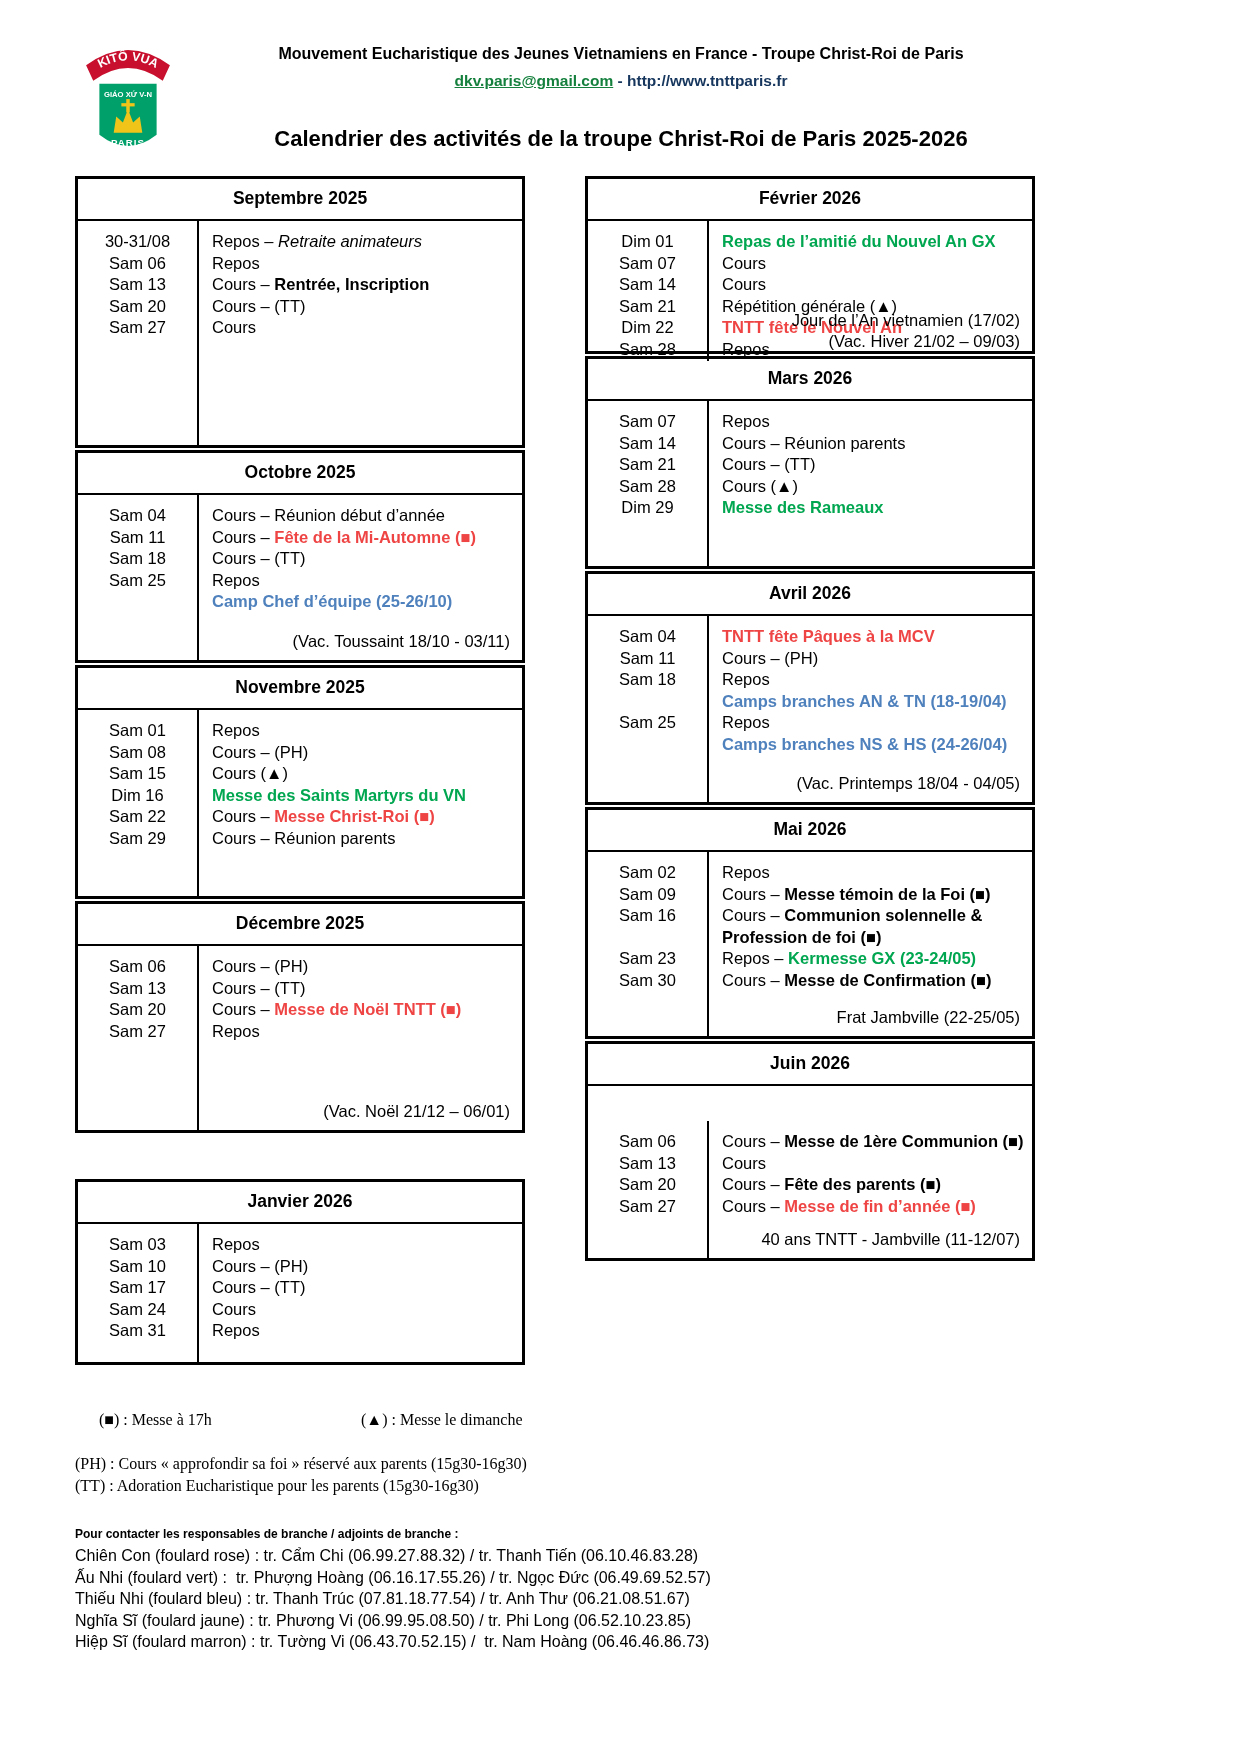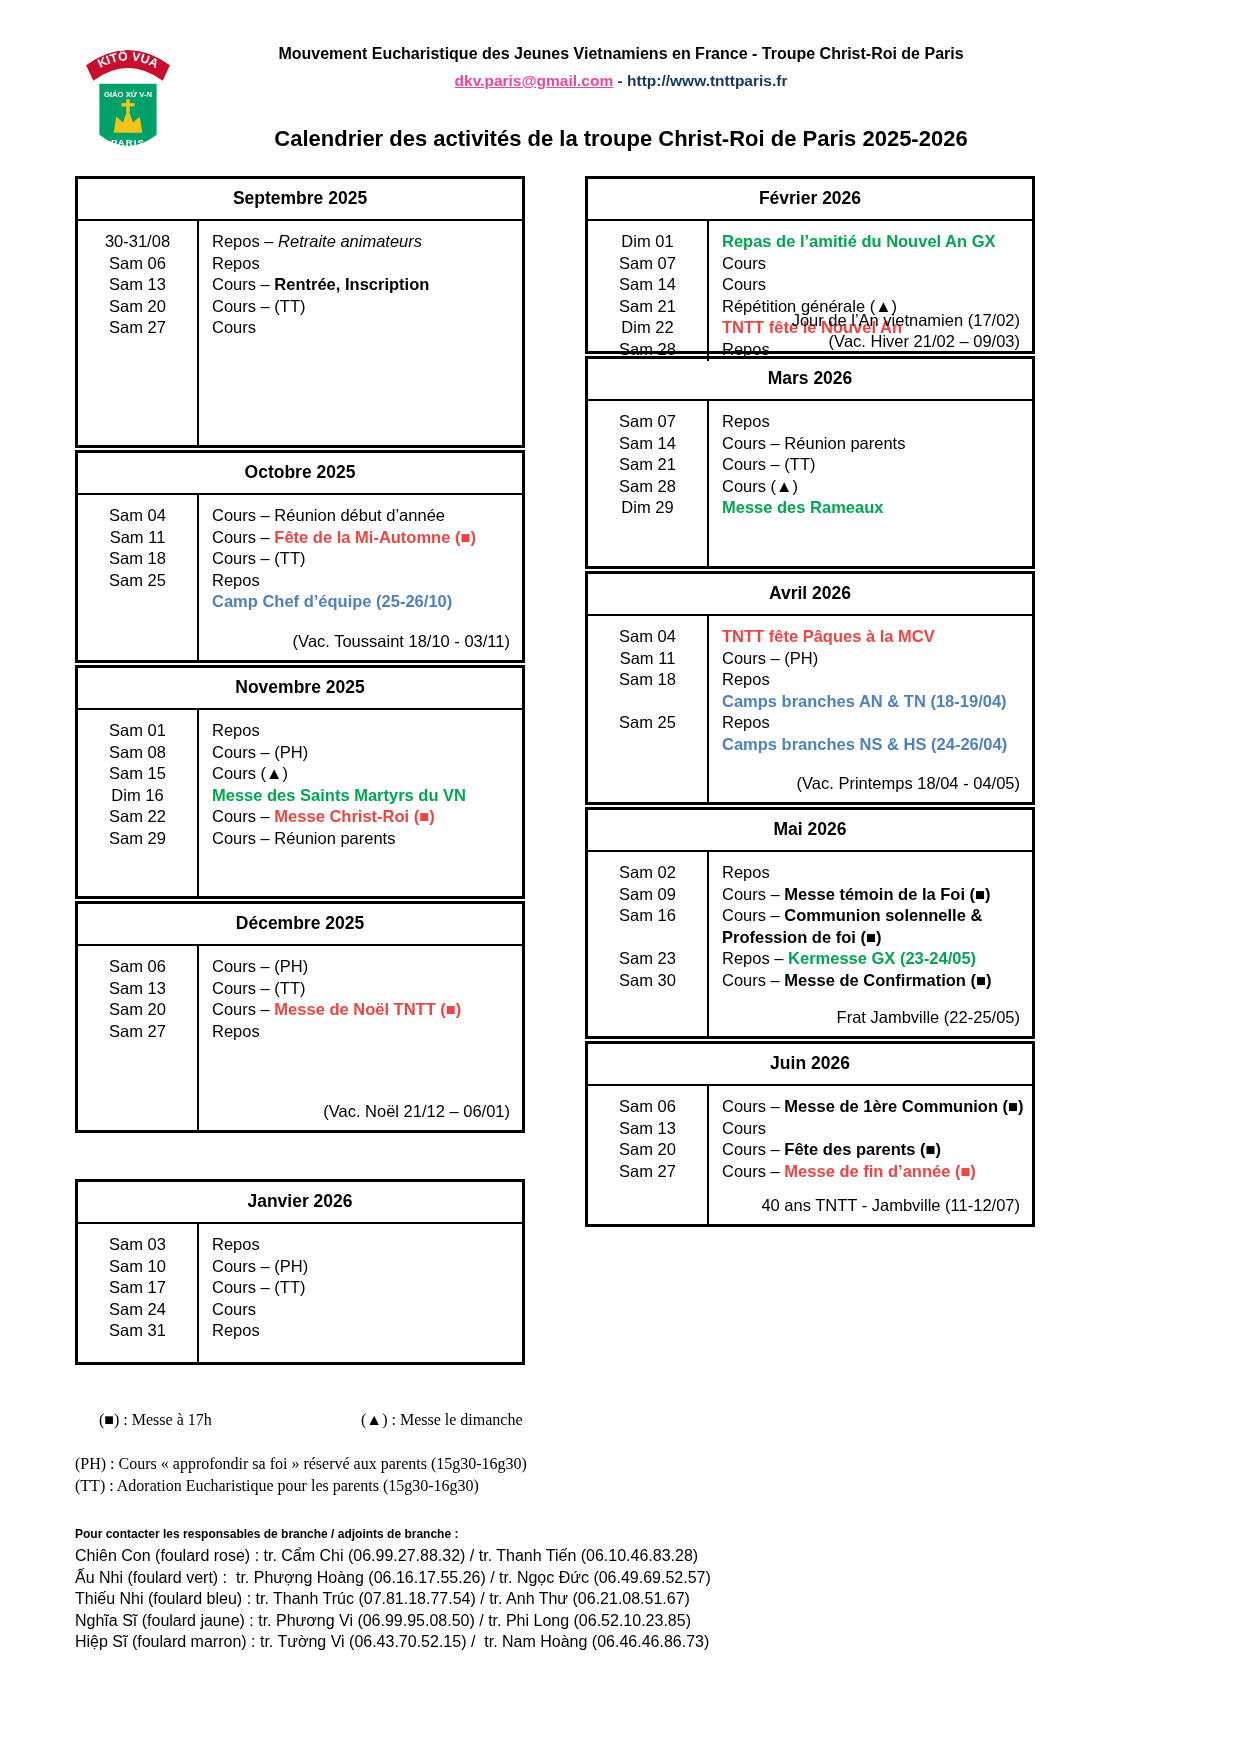--- a/index.html
+++ b/index.html
@@ -10,21 +10,21 @@
     background:#ffffff;
     font-family:"Liberation Sans","DejaVu Sans",sans-serif;
     color:#000;
     overflow:hidden;
   }
   
   .doc-header { padding-top:44px; text-align:center; position:relative; }
   .logo-svg { position:absolute; left:82px; top:34px; width:92px; height:124px; }
   .org-line { font-weight:bold; font-size:16px; line-height:20px; }
   .email-line { font-size:15.5px; font-weight:bold; margin-top:7px; line-height:20px; }
-  .email-link { color:#ec4899; text-decoration:underline; }
+  .email-link { color:#15803d; text-decoration:underline; }
   .site-sep, .site-url { color:#17365d; }
   .doc-title { font-size:22px; font-weight:bold; margin-top:34px; line-height:28px; }
   
   .calendar { display:flex; gap:60px; margin:23px 0 0 75px; }
   .cal-col { width:450px; }
   .month { border:3px solid #000; margin-bottom:2px; display:flex; flex-direction:column; background:#fff; }
   .month-title { border-bottom:2px solid #000; text-align:center; font-weight:bold; font-size:17.5px; padding:9px 0 10px; }
   .month-body { flex:1; position:relative; display:flex; align-items:stretch; }
   .dates { width:121px; flex:0 0 121px; border-right:2px solid #000; text-align:center; padding-top:10px; }
   .events { flex:1; padding:10px 6px 0 13px; }
@@ -254,21 +254,21 @@
               <div class="ln"><span>Repos</span></div>
               <div class="ln"><span>Cours – </span><span class="s-b">Messe témoin de la Foi (■)</span></div>
               <div class="ln"><span>Cours – </span><span class="s-b">Communion solennelle &amp;</span></div>
               <div class="ln"><span class="s-b">Profession de foi (■)</span></div>
               <div class="ln"><span>Repos – </span><span class="s-gb">Kermesse GX (23-24/05)</span></div>
               <div class="ln"><span>Cours – </span><span class="s-b">Messe de Confirmation (■)</span></div>
             </div>
             <div class="note"><div>Frat Jambville (22-25/05)</div></div>
           </div>
         </div>
-        <div class="month" style="height: 186px;">
+        <div class="month" style="height: 220px; gap: 35px;">
           <div class="month-title">Juin 2026</div>
           <div class="month-body">
             <div class="dates">
               <div class="ln">Sam 06</div>
               <div class="ln">Sam 13</div>
               <div class="ln">Sam 20</div>
               <div class="ln">Sam 27</div>
             </div>
             <div class="events">
               <div class="ln"><span>Cours – </span><span class="s-b">Messe de 1ère Communion (■)</span></div>

